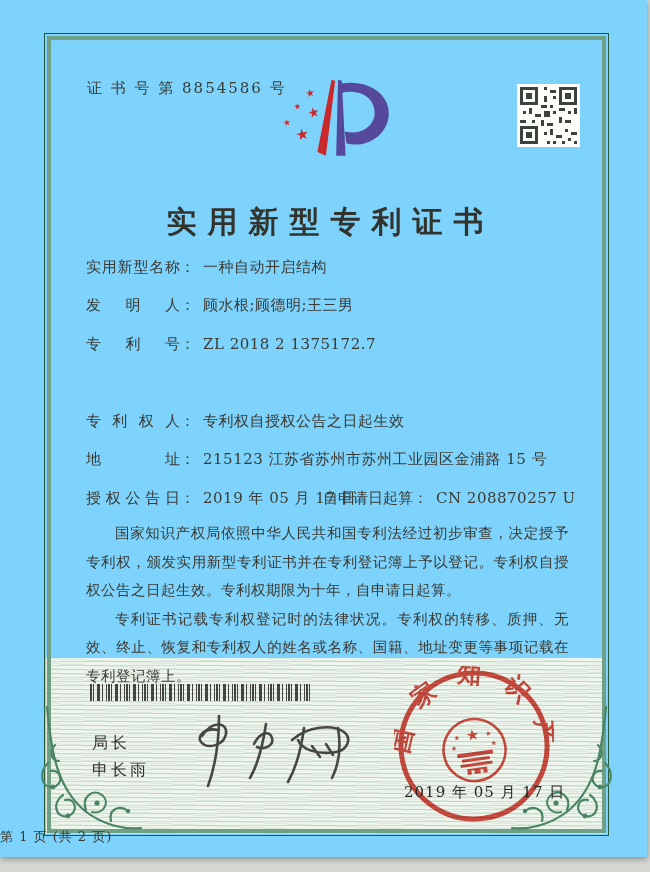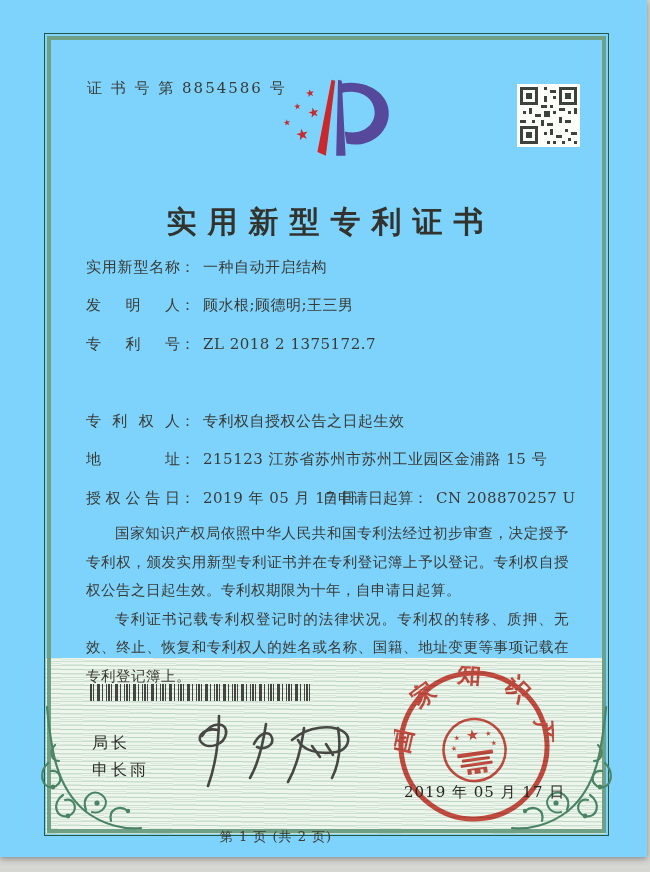--- a/index.html
+++ b/index.html
@@ -80,21 +80,21 @@
 
   .seal { position:absolute; left:394px; top:666px; width:160px; height:160px; z-index:9;
           mix-blend-mode:multiply; }
   .seal-date {
     position:absolute; left:404px; top:783px; z-index:10;
     font-size:15px; color:#262622; letter-spacing:1px; white-space:nowrap;
   }
 
   .footer {
     position:absolute; left:0; top:828px; width:552px; z-index:8;
-    text-align:center; font-size:13px; color:#3a3a34; letter-spacing:1px;
+    font-size:13px; color:#3a3a34; letter-spacing:1px;
   }
 </style>
 </head>
 <body>
 
 <div class="paper">
 
   <div class="guilloche"></div>
 
   <svg class="ornament bl" viewBox="0 0 102 132">

